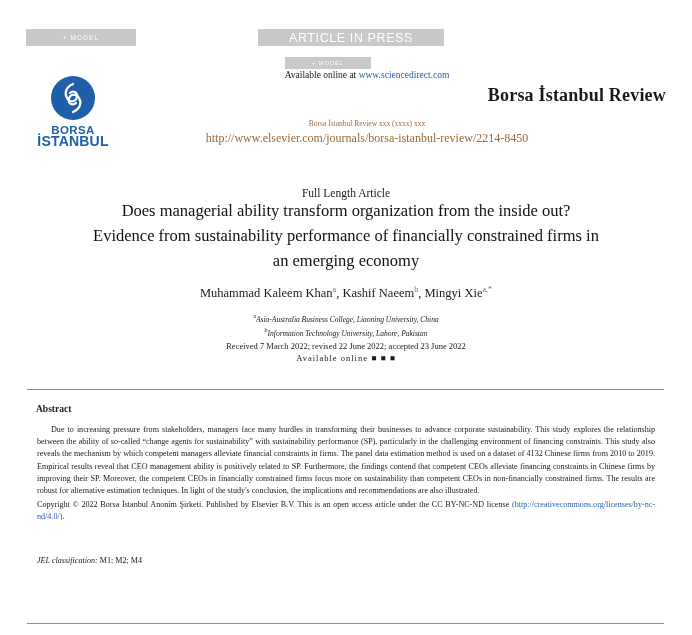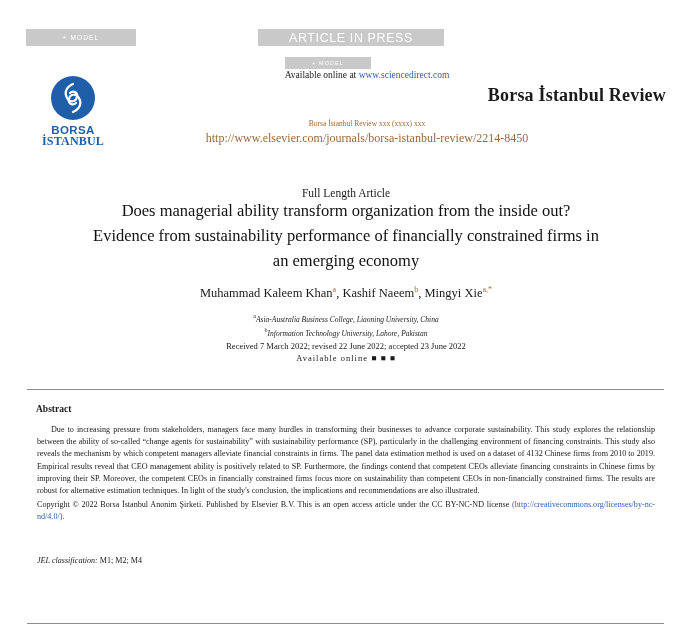--- a/index.html
+++ b/index.html
@@ -143,23 +143,23 @@
   .logo .name1 {
     color: #1f5fa9;
     font-family: "Liberation Sans", sans-serif;
     font-weight: bold;
     font-size: 11.5px;
     letter-spacing: 0.4px;
     margin-top: 4px;
   }
   .logo .name2 {
     color: #1f5fa9;
-    font-family: Liberation Serif, serif;
+    font-family: Liberation Sans, sans-serif;
     font-weight: bold;
-    font-size: 12px;
+    font-size: 14px;
     letter-spacing: 0.2px;
     line-height: 11px;
   }
 
   
   .art-type {
     position: absolute;
     left: 0;
     top: 187px;
     width: 692px;

